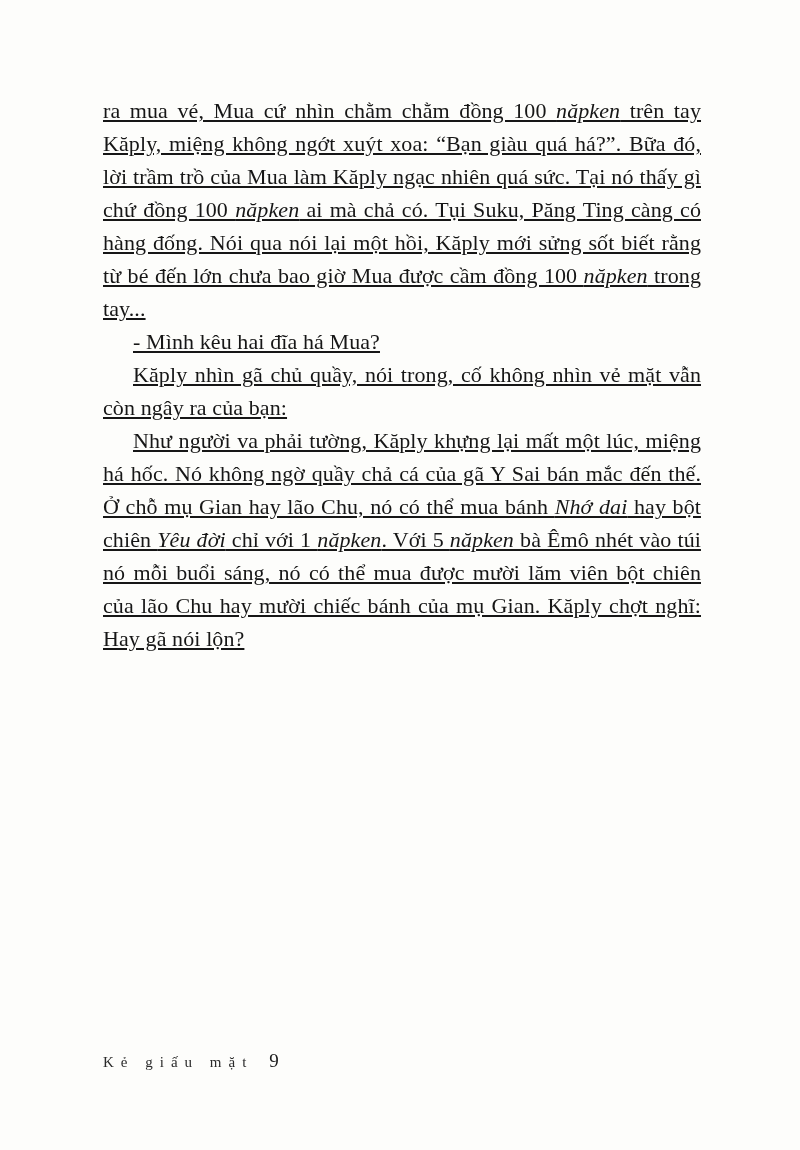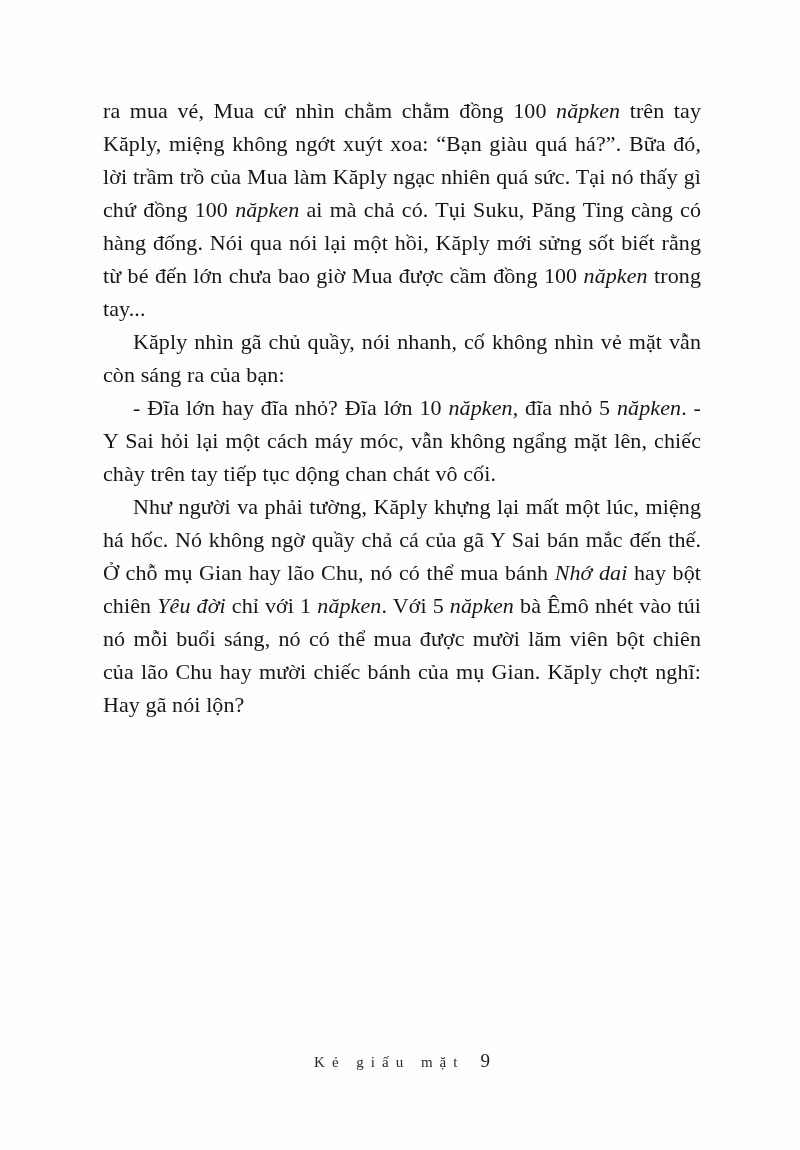--- a/index.html
+++ b/index.html
@@ -27,33 +27,34 @@
     width: 598px;
     font-size: 22px;
     line-height: 33px;
     text-align: justify;
     letter-spacing: 0.1px;
   }
   .text-block p {
     margin: 0;
     padding: 0;
     text-indent: 30px;
+    text-decoration: underline;
   }
   .text-block p:first-child {
     text-indent: 0;
   }
   .italic {
     font-style: italic;
   }
   .footer {
     position: absolute;
     left: 103px;
     top: 1050px;
     width: 598px;
-    text-align: center;
+    text-align: left;
     white-space: nowrap;
   }
   .book-title {
     font-size: 15px;
     letter-spacing: 7px;
     color: #2a2a2a;
   }
   .page-number {
     font-size: 19px;
     margin-left: 12px;
@@ -61,22 +62,22 @@
     color: #1c1c1c;
   }
 </style>
 </head>
 <body>
 
 <div class="page">
 
   <div class="text-block">
       <p><span>ra mua vé, Mua cứ nhìn chằm chằm đồng 100 </span><span class="italic">năpken</span><span> trên tay Kăply, miệng không ngớt xuýt xoa: “Bạn giàu quá há?”. Bữa đó, lời trầm trồ của Mua làm Kăply ngạc nhiên quá sức. Tại nó thấy gì chứ đồng 100 </span><span class="italic">năpken</span><span> ai mà chả có. Tụi Suku, Păng Ting càng có hàng đống. Nói qua nói lại một hồi, Kăply mới sửng sốt biết rằng từ bé đến lớn chưa bao giờ Mua được cầm đồng 100 </span><span class="italic">năpken</span><span> trong tay...</span></p>
-      <p><span>Kăply nhìn gã chủ quầy, nói nhanh, cố không nhìn vẻ mặt vẫn còn sáng ra của bạn:</span></p>
-      <p><span>- Đĩa lớn hay đĩa nhỏ? Đĩa lớn 10 </span><span class="italic">năpken</span><span>, đĩa nhỏ 5 </span><span class="italic">năpken</span><span>. - Y Sai hỏi lại một cách máy móc, vẫn không ngẩng mặt lên, chiếc chày trên tay tiếp tục dộng chan chát vô cối.</span></p>
+      <p><span>- Mình kêu hai đĩa há Mua?</span></p>
+      <p><span>Kăply nhìn gã chủ quầy, nói trong, cố không nhìn vẻ mặt vẫn còn ngây ra của bạn:</span></p>
       <p><span>Như người va phải tường, Kăply khựng lại mất một lúc, miệng há hốc. Nó không ngờ quầy chả cá của gã Y Sai bán mắc đến thế. Ở chỗ mụ Gian hay lão Chu, nó có thể mua bánh </span><span class="italic">Nhớ dai</span><span> hay bột chiên </span><span class="italic">Yêu đời</span><span> chỉ với 1 </span><span class="italic">năpken</span><span>. Với 5 </span><span class="italic">năpken</span><span> bà Êmô nhét vào túi nó mỗi buổi sáng, nó có thể mua được mười lăm viên bột chiên của lão Chu hay mười chiếc bánh của mụ Gian. Kăply chợt nghĩ: Hay gã nói lộn?</span></p>
     </div>
 
   <div class="footer">
     <span class="book-title">Kẻ giấu mặt</span>
     <span class="page-number">9</span>
   </div>
 
 </div>
 

